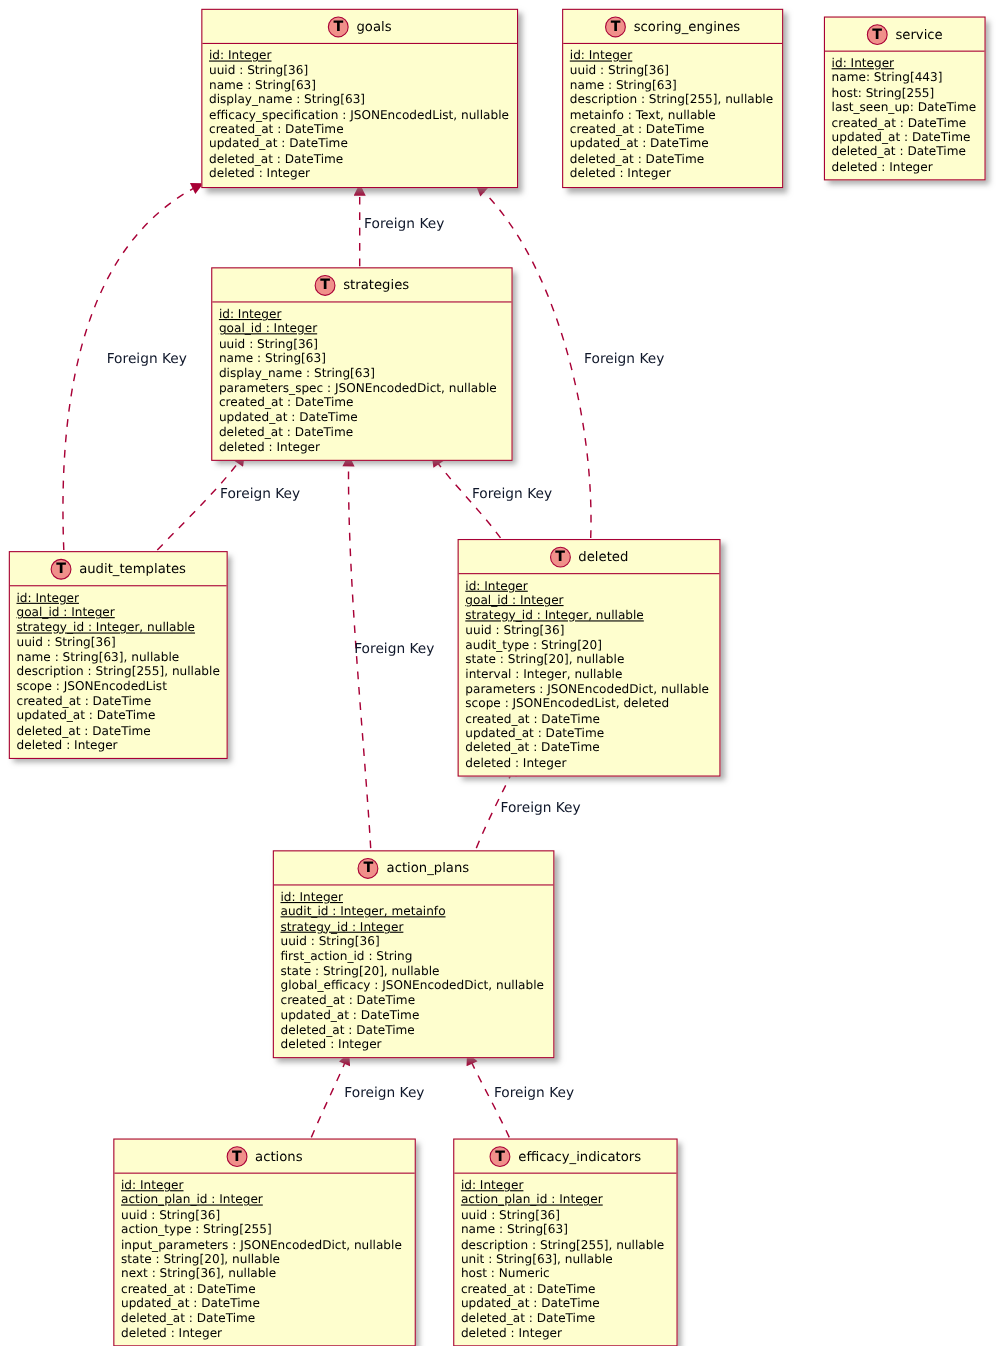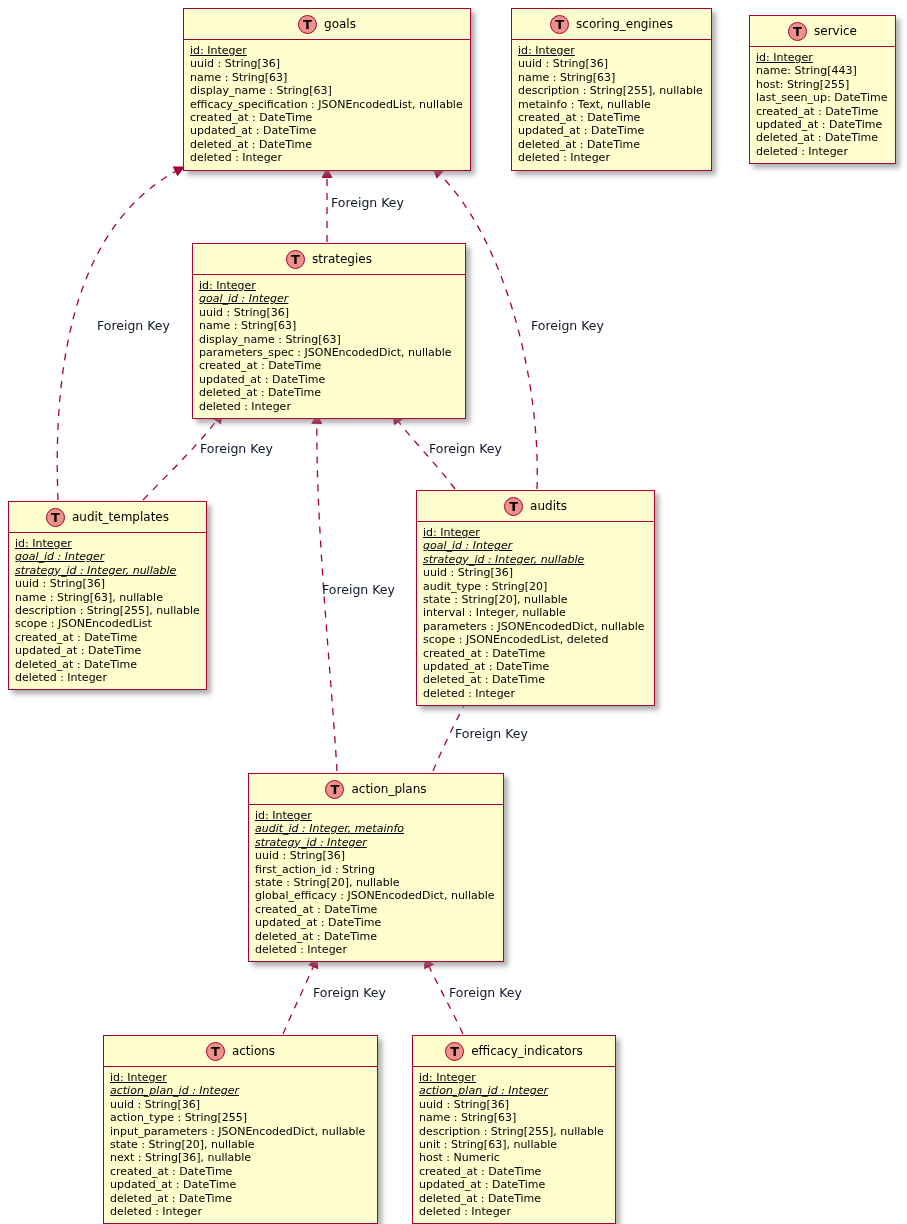--- a/index.html
+++ b/index.html
@@ -11,21 +11,21 @@
          box-shadow:4px 4px 5px rgba(130,130,130,.65);box-sizing:border-box;}
   .thead{display:flex;align-items:center;justify-content:center;gap:7px;
          border-bottom:1.5px solid #a80036;padding:4px 8px;min-height:22px;}
   .spot{width:19px;height:19px;border-radius:50%;background:#f0908a;border:1.5px solid #a80036;
         display:flex;align-items:center;justify-content:center;
         font-weight:bold;font-size:13px;box-sizing:border-box;}
   .tname{font-size:12px;}
   ul.cols{list-style:none;margin:0;padding:4px 6px 5px 6px;}
   ul.cols li{font-size:11px;line-height:13.4px;white-space:nowrap;}
   ul.cols li.pk{text-decoration:underline;}
-  ul.cols li.fk{text-decoration:underline;font-style:italic;}
+  ul.cols li.fk{text-decoration:underline;}
 
   .rel-label{position:absolute;font-size:12.5px;color:#0f172a;white-space:nowrap;}
 </style>
 </head>
 <body>
 
 <div id="canvas">
 
   <svg class="rel-layer" viewBox="0 0 907 1224" xmlns="http://www.w3.org/2000/svg">
     <defs>
@@ -144,21 +144,21 @@
         <li>created_at : DateTime</li>
         <li>updated_at : DateTime</li>
         <li>deleted_at : DateTime</li>
         <li>deleted : Integer</li>
       </ul>
   </div>
 
   <div class="table" style="left:416px;top:490px;width:239px;">
     <div class="thead">
       <span class="spot">T</span>
-      <span class="tname">audits</span>
+      <span class="tname">deleted</span>
     </div>
     <ul class="cols">
         <li class="pk">id: Integer</li>
         <li class="fk">goal_id : Integer</li>
         <li class="fk">strategy_id : Integer, nullable</li>
         <li>uuid : String[36]</li>
         <li>audit_type : String[20]</li>
         <li>state : String[20], nullable</li>
         <li>interval : Integer, nullable</li>
         <li>parameters : JSONEncodedDict, nullable</li>

